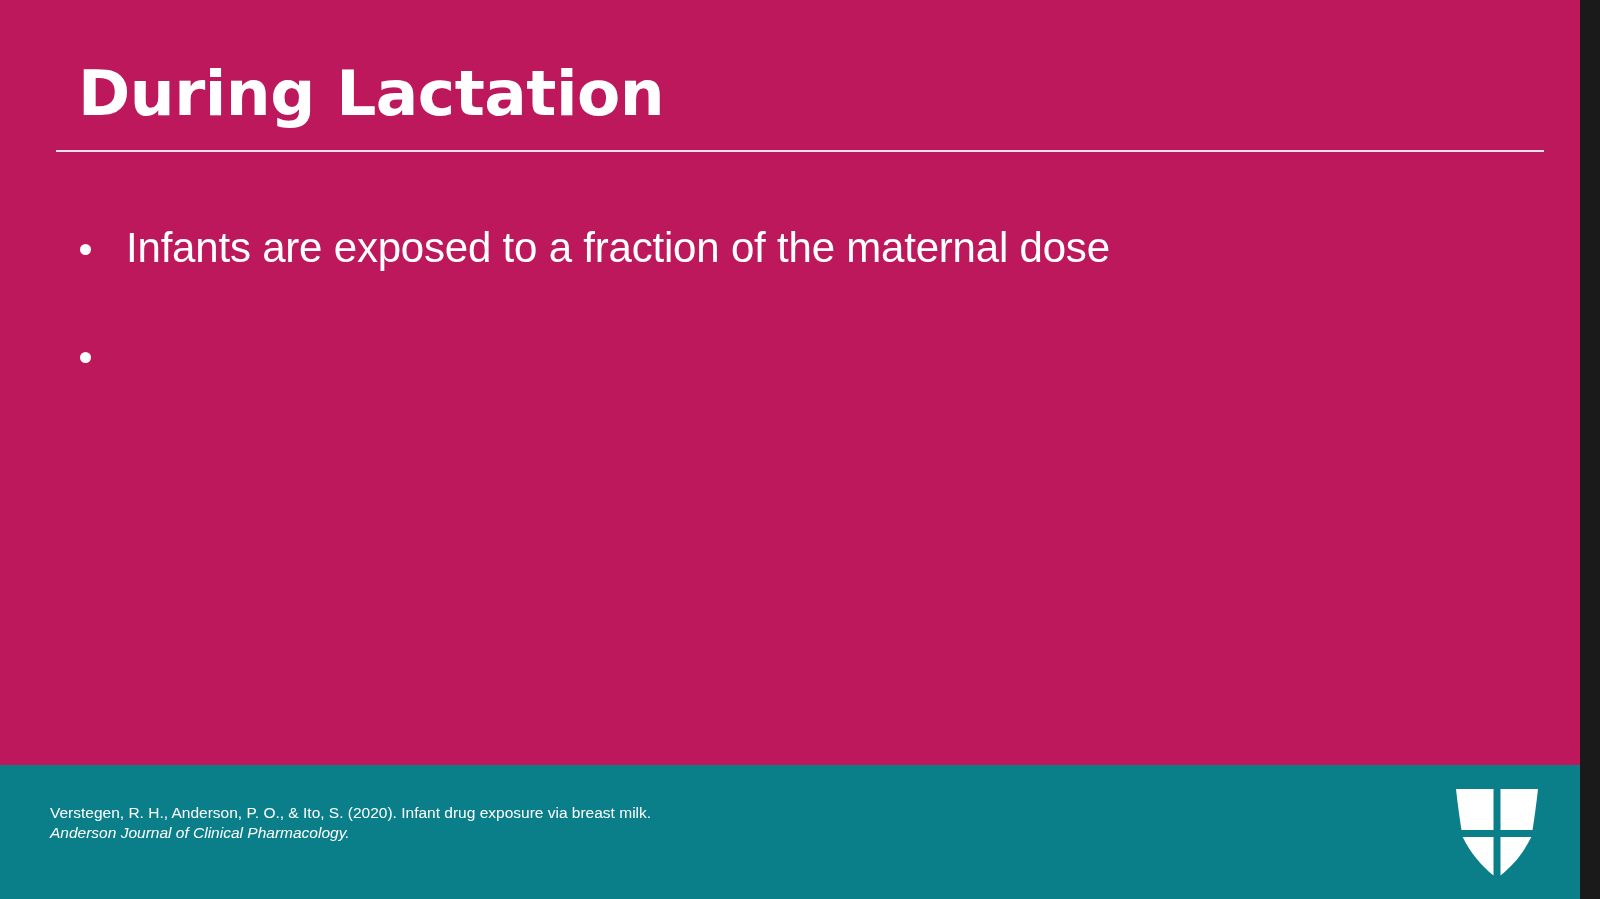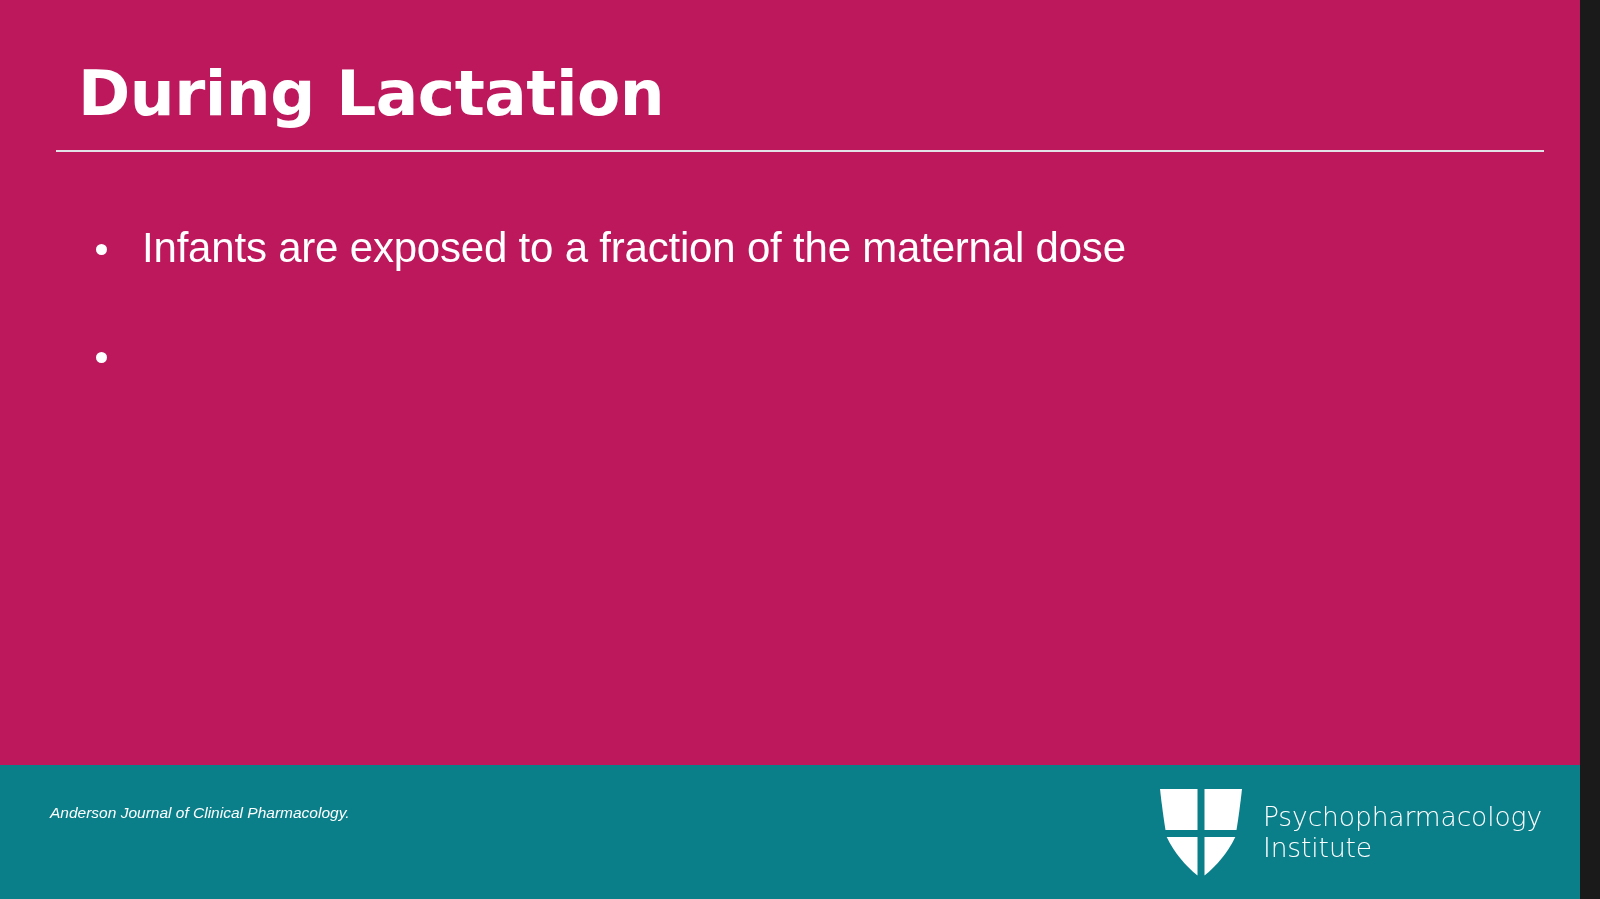--- a/index.html
+++ b/index.html
@@ -47,21 +47,21 @@
     top: 150px;
     width: 1488px;
     height: 2px;
     background: #e6f3f4;
     opacity: 0.92;
   }
 
   
   .body-list {
     position: absolute;
-    left: 16px;
+    left: 0;
     top: 218px;
     width: 1480px;
     margin: 0;
     padding: 0;
     list-style: none;
   }
 
   .bullet-row {
     position: relative;
     min-height: 60px;
@@ -165,36 +165,33 @@
 
     <li class="bullet-row">
       <span class="bullet-dot"></span>
     </li>
 
   </ul>
 
   <div class="footer-band">
 
     <div class="citation">
+      <div class="citation-line1">Verstegen, R. H., Anderson, P. O., &amp; Ito, S. (2020). Infant drug exposure via breast milk.</div>
       <div class="citation-line2">Anderson Journal of Clinical Pharmacology.</div>
     </div>
 
     <div class="logo-lockup">
       <svg class="logo-shield" viewBox="0 0 90 94" aria-hidden="true">
 
         <path d="M4 4 L41.5 4 L41.5 45 L9.5 45 C7.4 32.2 5.6 18.3 4 4 Z" fill="#ffffff"></path>
 
         <path d="M48.5 4 L86 4 C84.4 18.3 82.6 32.2 80.5 45 L48.5 45 L48.5 4 Z" fill="#ffffff"></path>
 
         <path d="M10.7 52 L41.5 52 L41.5 90.5 C29.2 80.5 18.6 68.2 10.7 52 Z" fill="#ffffff"></path>
 
         <path d="M48.5 52 L79.3 52 C71.4 68.2 60.8 80.5 48.5 90.5 L48.5 52 Z" fill="#ffffff"></path>
       </svg>
 
-      <div class="logo-wordmark">
-        <span>Psychopharmacology</span>
-        <span>Institute</span>
-      </div>
     </div>
 
   </div>
 
 </div>
 
 </body></html>

